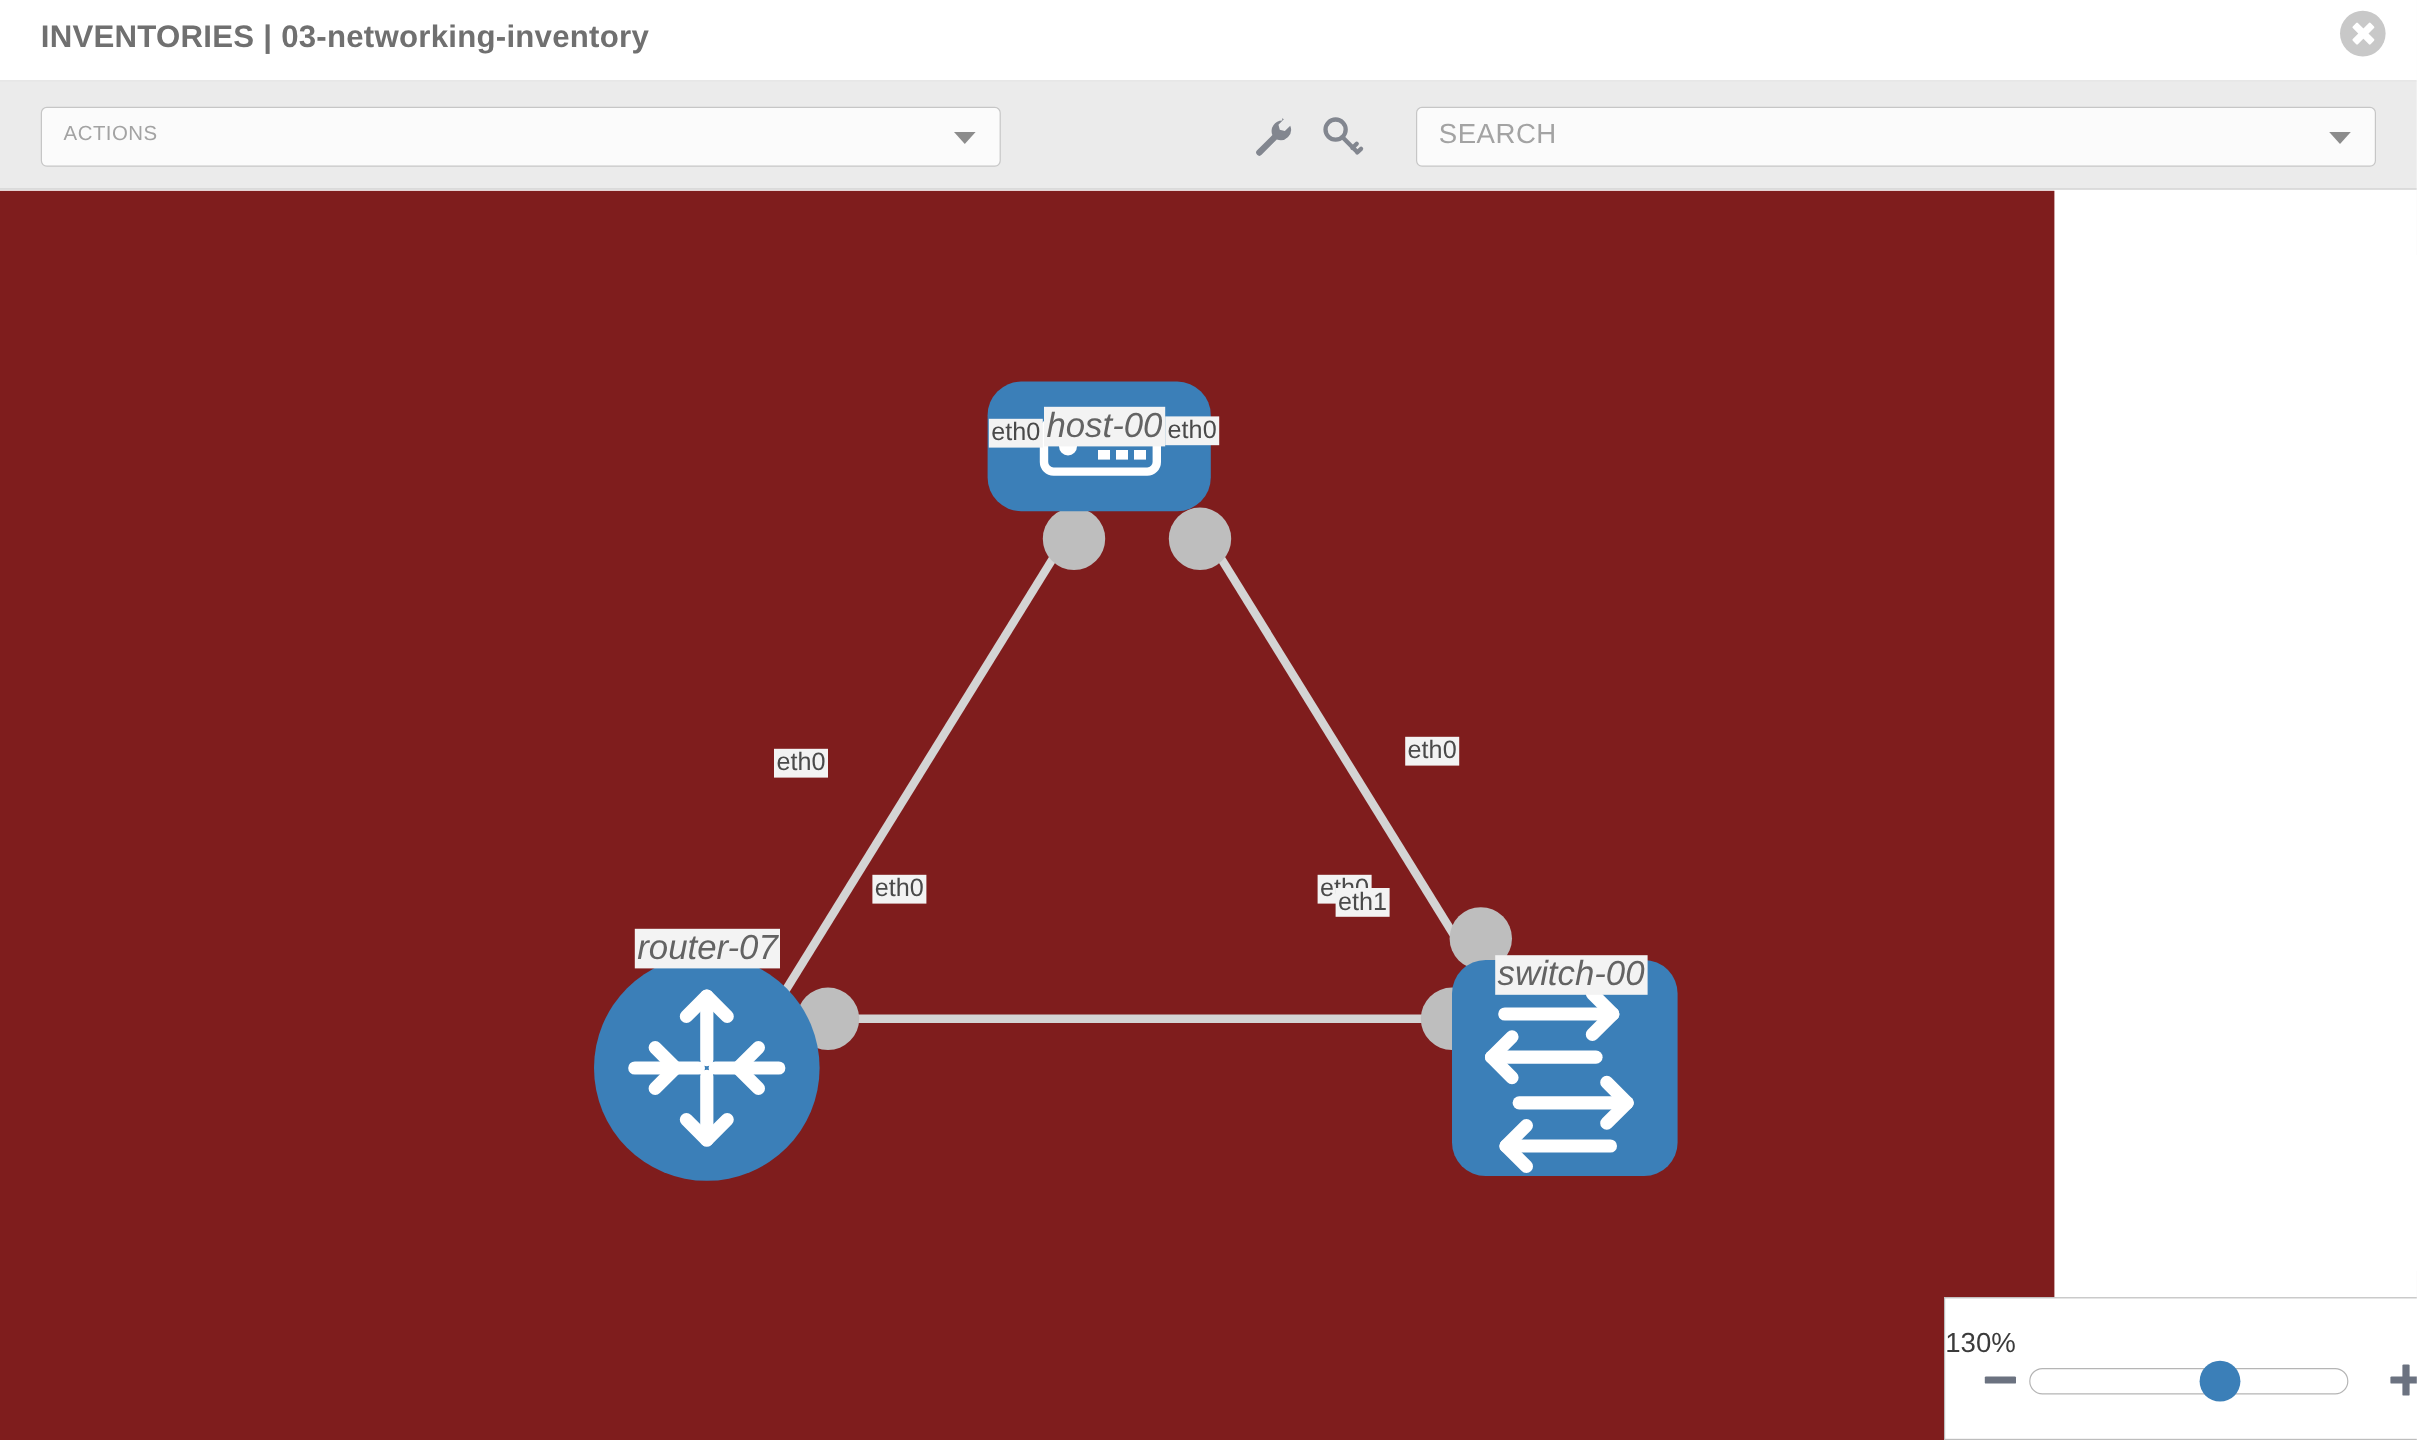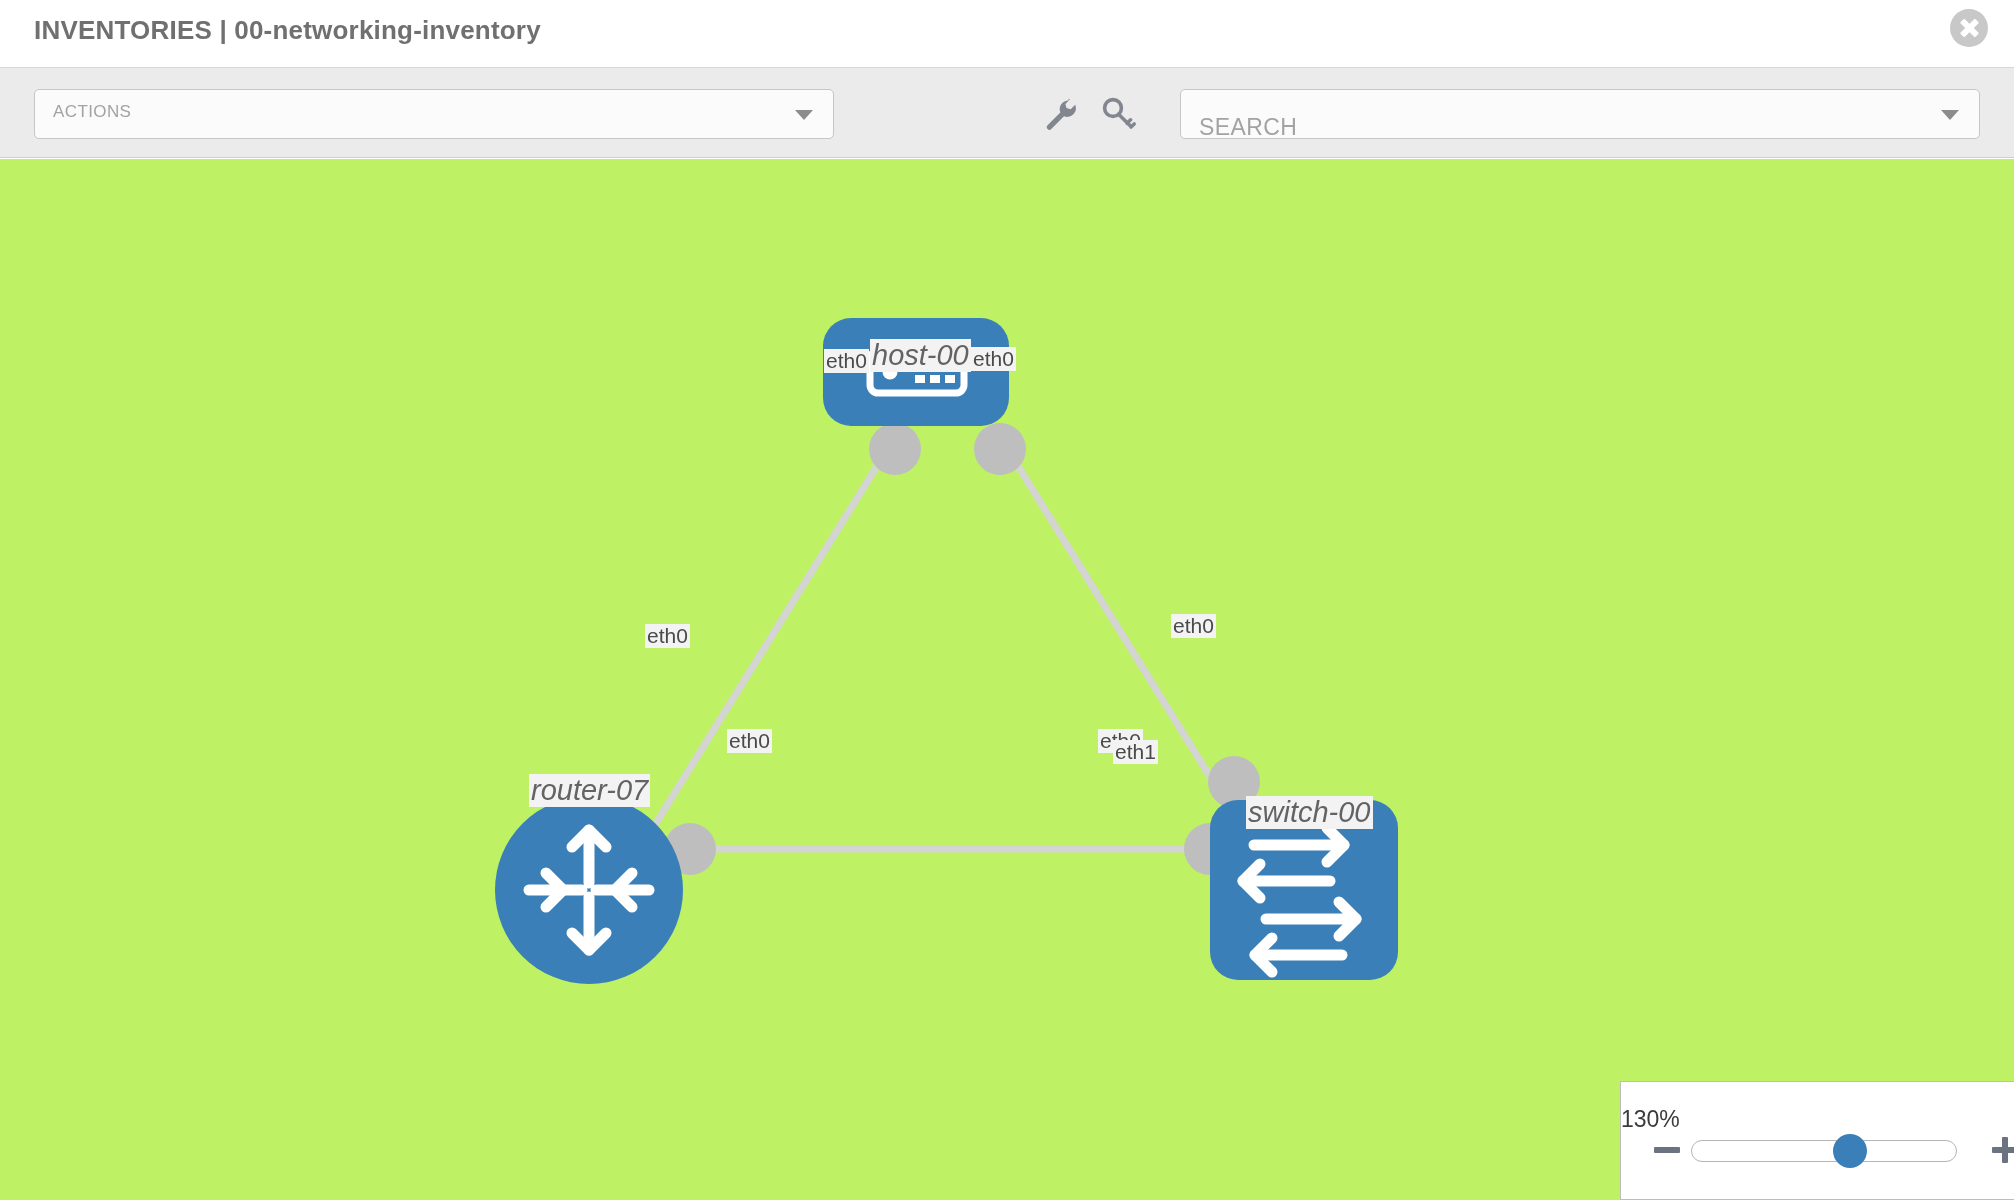--- a/index.html
+++ b/index.html
@@ -98,32 +98,32 @@
   .search-box {
     position: absolute;
     left: 1180px; top: 21px;
     width: 800px; height: 50px;
     background: #fbfbfb;
     border: 1px solid #c6c6c6;
     border-radius: 5px;
   }
   .search-box .sel-label {
     position: absolute;
-    left: 18px; top: 24px;
+    left: 18px; top: 8px;
     font-size: 23px;
     color: #a3a3a3;
     letter-spacing: 0.4px;
   }
 
   
   .canvas {
     position: absolute;
     left: 0; top: 159px;
-    width: 2014px; height: 1041px;
-    background: #bef264;
+    width: 1712px; height: 1041px;
+    background: #7f1d1d;
     overflow: hidden;
   }
   .topology-svg {
     position: absolute;
     left: 0; top: 0;
     width: 2014px; height: 1041px;
   }
 
   .node-label {
     position: absolute;
@@ -196,21 +196,21 @@
     background: #3b7fb8;
     cursor: pointer;
   }
 </style>
 </head>
 <body>
 
 <div id="app">
 
   <div class="header">
-    <div class="header-title">INVENTORIES | 00-networking-inventory</div>
+    <div class="header-title">INVENTORIES | 03-networking-inventory</div>
     <div class="close-btn">
       <div class="bar b1"></div>
       <div class="bar b2"></div>
     </div>
   </div>
 
   <div class="toolbar">
 
     <div class="actions-select">
       <span class="sel-label">ACTIONS</span>

